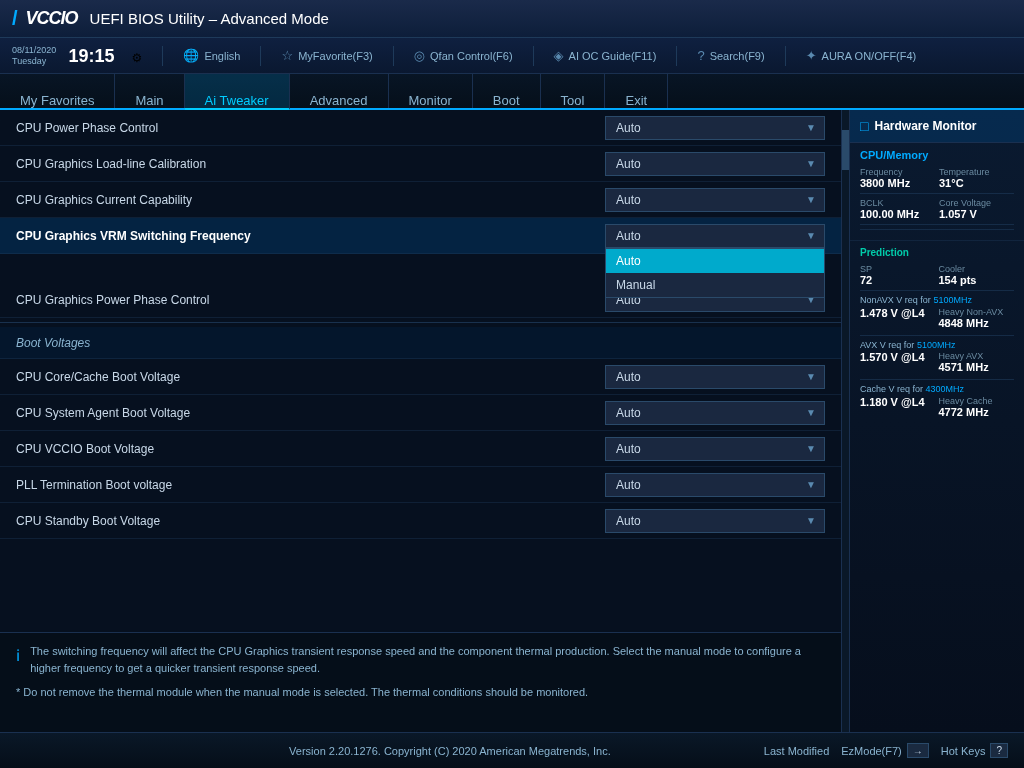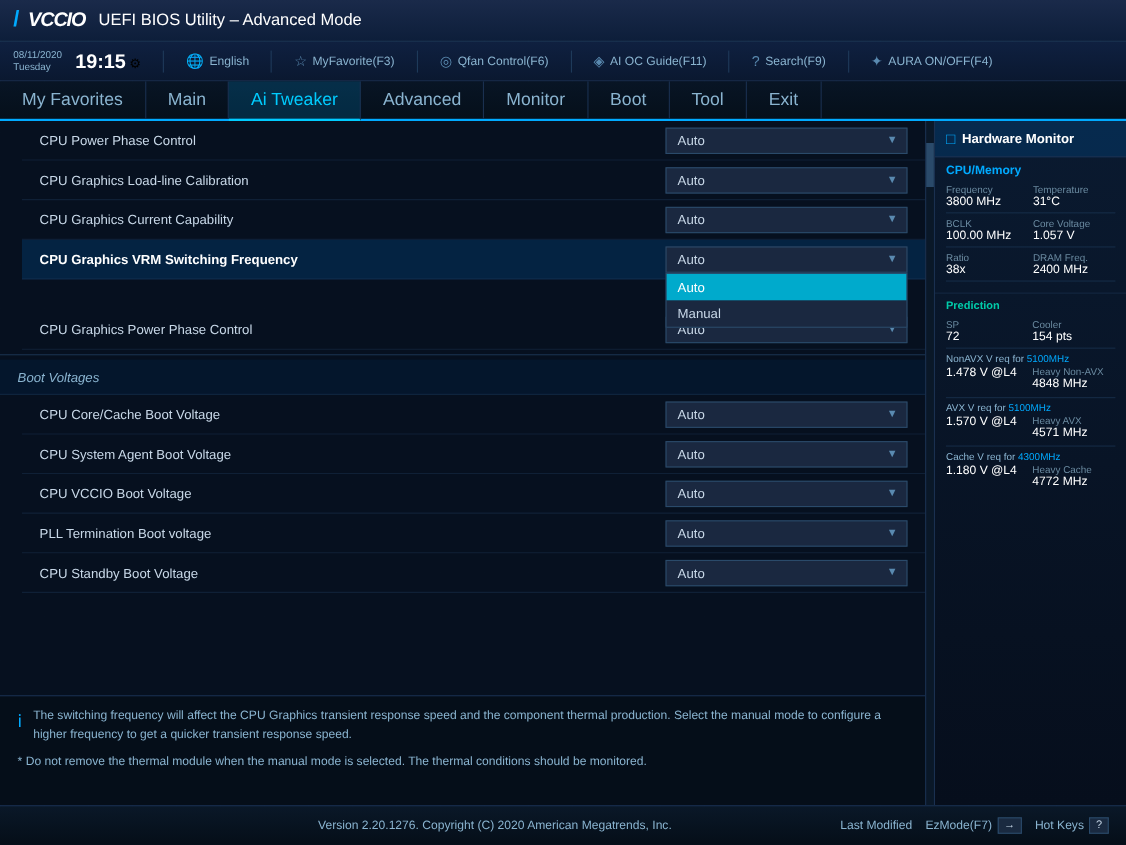--- a/index.html
+++ b/index.html
@@ -123,24 +123,24 @@
     .nav-tabs {
       display: flex;
       align-items: stretch;
       height: 36px;
       background: linear-gradient(180deg, #081525 0%, #050f1a 100%);
       border-bottom: 2px solid #00aaff;
     }
 
     .nav-tab {
       display: flex;
-      align-items: center;
+      align-items: flex-end;
       padding: 0 20px;
       color: #8ab4d0;
-      font-size: 16px;
+      font-size: 13px;
       cursor: pointer;
       border-right: 1px solid #1a3050;
       transition: all 0.2s;
       white-space: nowrap;
     }
 
     .nav-tab.active {
       color: #00ccff;
       background: rgba(0,150,220,0.2);
       border-bottom: 2px solid #00ccff;
@@ -169,21 +169,20 @@
       overflow-y: auto;
     }
 
     .setting-row {
       display: flex;
       align-items: center;
       justify-content: space-between;
       height: 36px;
       padding: 0 16px;
       border-bottom: 1px solid rgba(30, 58, 90, 0.4);
-      margin-left: 20px;
     }
 
     .setting-row.highlighted {
       background: rgba(0, 80, 150, 0.3);
     }
 
     .setting-label {
       color: #c8d8e8;
       font-size: 12px;
     }
@@ -320,21 +319,21 @@
     }
 
     .hw-item-label {
       color: #6a8aa0;
       font-size: 9px;
     }
 
     .hw-item-value {
       color: #ffffff;
       font-size: 11px;
-      font-weight: normal;
+      font-weight: bold;
     }
 
     .hw-divider {
       height: 1px;
       background: rgba(30, 58, 90, 0.6);
       margin: 4px 0;
     }
 
     .prediction-section {
       padding: 6px 10px;
@@ -436,21 +435,21 @@
     </div>
     <div class="header-title">UEFI BIOS Utility – Advanced Mode</div>
   </div>
 
   <div class="toolbar">
     <div style="display:flex;align-items:center;gap:8px">
       <div class="toolbar-datetime">
         <span>08/11/2020</span>
         <span>Tuesday</span>
       </div>
-      <div style="display:flex;align-items:baseline;gap:3px">
+      <div style="display:flex;align-items:baseline;gap:17px">
         <span class="toolbar-time">19:15</span>
         <span class="gear-icon">⚙</span>
       </div>
     </div>
     <div class="toolbar-separator"></div>
     <div class="toolbar-item">
       <span class="toolbar-icon">🌐</span>
       <span>English</span>
     </div>
     <div class="toolbar-separator"></div>
@@ -645,30 +644,20 @@
           <div class="hw-item">
             <span class="hw-item-label">BCLK</span>
             <span class="hw-item-value">100.00 MHz</span>
           </div>
           <div class="hw-item">
             <span class="hw-item-label">Core Voltage</span>
             <span class="hw-item-value">1.057 V</span>
           </div>
         </div>
         <div class="hw-divider"></div>
-        <div class="hw-grid">
-          <div class="hw-item">
-            <span class="hw-item-label">Ratio</span>
-            <span class="hw-item-value">38x</span>
-          </div>
-          <div class="hw-item">
-            <span class="hw-item-label">DRAM Freq.</span>
-            <span class="hw-item-value">2400 MHz</span>
-          </div>
-        </div>
         <div class="hw-divider"></div>
       </div>
 
       <div class="prediction-section">
         <div class="prediction-title">Prediction</div>
         <div class="prediction-grid">
           <div class="hw-item">
             <span class="hw-item-label">SP</span>
             <span class="hw-item-value">72</span>
           </div>

